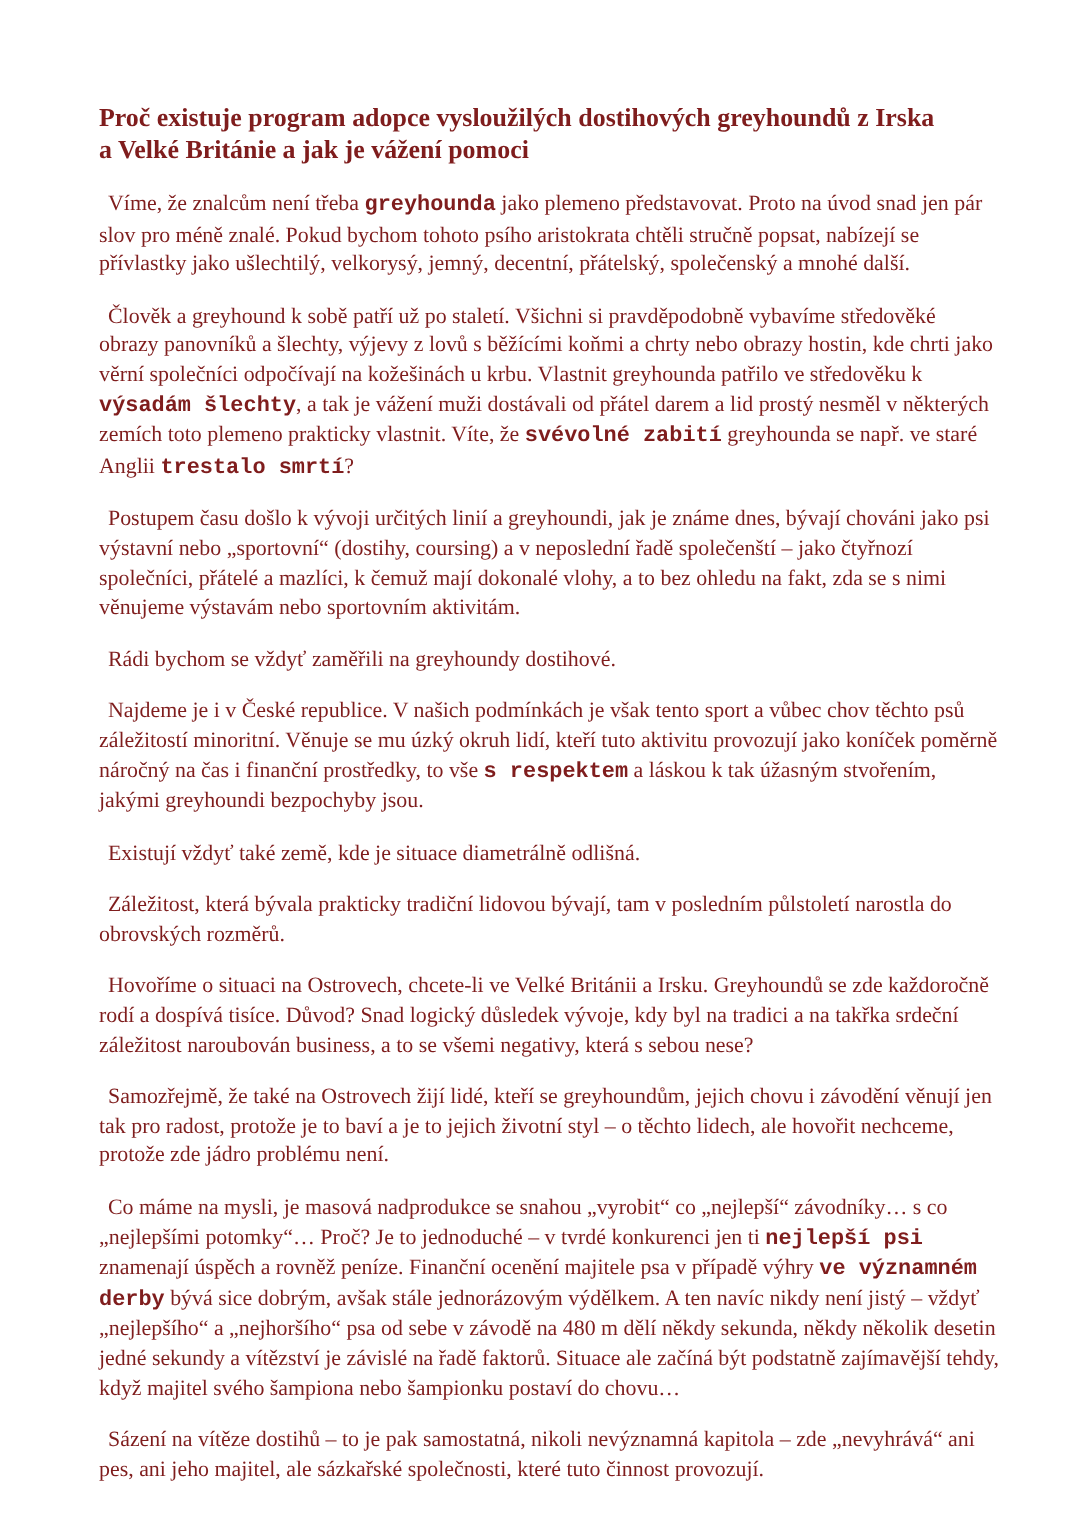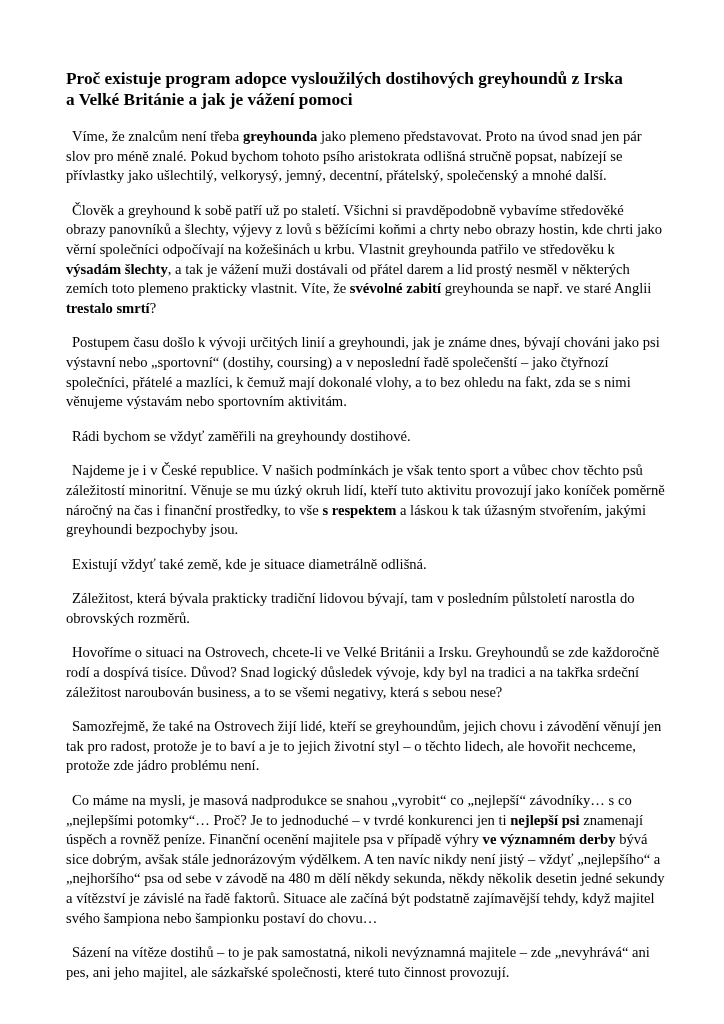--- a/index.html
+++ b/index.html
@@ -1,46 +1,46 @@
 <!DOCTYPE html>
 <html><head>
 <meta charset="utf-8">
 <style>
   html, body { margin: 0; padding: 0; background: #ffffff; }
   body { width: 724px; height: 1024px; overflow: hidden; position: relative; }
   .page {
     position: absolute; left: 66px; top: 68px; width: 600px;
     font-family: "Liberation Serif", "DejaVu Serif", serif;
-    color: #000000;
+    color: #7f1d1d;
   }
   .title {
     font-size: 17.3px; font-weight: bold; line-height: 21px;
     margin: 0 0 17px 0;
   }
   .para {
     font-size: 14.6px; line-height: 19.6px; margin: 0 0 15px 0;
     white-space: normal;
   }
   .para .indent { display: inline-block; width: 6px; }
-  .para b { font-weight: bold; }
+  .para b { font-weight: bold; font-family: Liberation Mono, monospace; }
 </style>
 </head>
 <body>
 
 <div class="page">
   <h1 class="title">
     <span>Proč existuje program adopce vysloužilých dostihových greyhoundů z Irska</span><br>
     <span>a Velké Británie a jak je vážení pomoci</span>
   </h1>
   <div id="paras">
-      <p class="para"><span class="indent"></span><span>Víme, že znalcům není třeba </span><b>greyhounda</b><span> jako plemeno představovat. Proto na úvod snad jen pár slov pro méně znalé. Pokud bychom tohoto psího aristokrata odlišná stručně popsat, nabízejí se přívlastky jako ušlechtilý, velkorysý, jemný, decentní, přátelský, společenský a mnohé další.</span></p>
+      <p class="para"><span class="indent"></span><span>Víme, že znalcům není třeba </span><b>greyhounda</b><span> jako plemeno představovat. Proto na úvod snad jen pár slov pro méně znalé. Pokud bychom tohoto psího aristokrata chtěli stručně popsat, nabízejí se přívlastky jako ušlechtilý, velkorysý, jemný, decentní, přátelský, společenský a mnohé další.</span></p>
       <p class="para"><span class="indent"></span><span>Člověk a greyhound k sobě patří už po staletí. Všichni si pravděpodobně vybavíme středověké obrazy panovníků a šlechty, výjevy z lovů s běžícími koňmi a chrty nebo obrazy hostin, kde chrti jako věrní společníci odpočívají na kožešinách u krbu. Vlastnit greyhounda patřilo ve středověku k </span><b>výsadám šlechty</b><span>, a tak je vážení muži dostávali od přátel darem a lid prostý nesměl v některých zemích toto plemeno prakticky vlastnit. Víte, že </span><b>svévolné zabití</b><span> greyhounda se např. ve staré Anglii </span><b>trestalo smrtí</b><span>?</span></p>
       <p class="para"><span class="indent"></span><span>Postupem času došlo k vývoji určitých linií a greyhoundi, jak je známe dnes, bývají chováni jako psi výstavní nebo „sportovní“ (dostihy, coursing) a v neposlední řadě společenští – jako čtyřnozí společníci, přátelé a mazlíci, k čemuž mají dokonalé vlohy, a to bez ohledu na fakt, zda se s nimi věnujeme výstavám nebo sportovním aktivitám.</span></p>
       <p class="para"><span class="indent"></span><span>Rádi bychom se vždyť zaměřili na greyhoundy dostihové.</span></p>
       <p class="para"><span class="indent"></span><span>Najdeme je i v České republice. V našich podmínkách je však tento sport a vůbec chov těchto psů záležitostí minoritní. Věnuje se mu úzký okruh lidí, kteří tuto aktivitu provozují jako koníček poměrně náročný na čas i finanční prostředky, to vše </span><b>s respektem</b><span> a láskou k tak úžasným stvořením, jakými greyhoundi bezpochyby jsou.</span></p>
       <p class="para"><span class="indent"></span><span>Existují vždyť také země, kde je situace diametrálně odlišná.</span></p>
       <p class="para"><span class="indent"></span><span>Záležitost, která bývala prakticky tradiční lidovou bývají, tam v posledním půlstoletí narostla do obrovských rozměrů.</span></p>
       <p class="para"><span class="indent"></span><span>Hovoříme o situaci na Ostrovech, chcete-li ve Velké Británii a Irsku. Greyhoundů se zde každoročně rodí a dospívá tisíce. Důvod? Snad logický důsledek vývoje, kdy byl na tradici a na takřka srdeční záležitost naroubován business, a to se všemi negativy, která s sebou nese?</span></p>
       <p class="para"><span class="indent"></span><span>Samozřejmě, že také na Ostrovech žijí lidé, kteří se greyhoundům, jejich chovu i závodění věnují jen tak pro radost, protože je to baví a je to jejich životní styl – o těchto lidech, ale hovořit nechceme, protože zde jádro problému není.</span></p>
       <p class="para"><span class="indent"></span><span>Co máme na mysli, je masová nadprodukce se snahou „vyrobit“ co „nejlepší“ závodníky… s co „nejlepšími potomky“… Proč? Je to jednoduché – v tvrdé konkurenci jen ti </span><b>nejlepší psi</b><span> znamenají úspěch a rovněž peníze. Finanční ocenění majitele psa v případě výhry </span><b>ve významném derby</b><span> bývá sice dobrým, avšak stále jednorázovým výdělkem. A ten navíc nikdy není jistý – vždyť „nejlepšího“ a „nejhoršího“ psa od sebe v závodě na 480 m dělí někdy sekunda, někdy několik desetin jedné sekundy a vítězství je závislé na řadě faktorů. Situace ale začíná být podstatně zajímavější tehdy, když majitel svého šampiona nebo šampionku postaví do chovu…</span></p>
-      <p class="para"><span class="indent"></span><span>Sázení na vítěze dostihů – to je pak samostatná, nikoli nevýznamná majitele – zde „nevyhrává“ ani pes, ani jeho majitel, ale sázkařské společnosti, které tuto činnost provozují.</span></p>
+      <p class="para"><span class="indent"></span><span>Sázení na vítěze dostihů – to je pak samostatná, nikoli nevýznamná kapitola – zde „nevyhrává“ ani pes, ani jeho majitel, ale sázkařské společnosti, které tuto činnost provozují.</span></p>
     </div>
 </div>
 
 </body></html>

